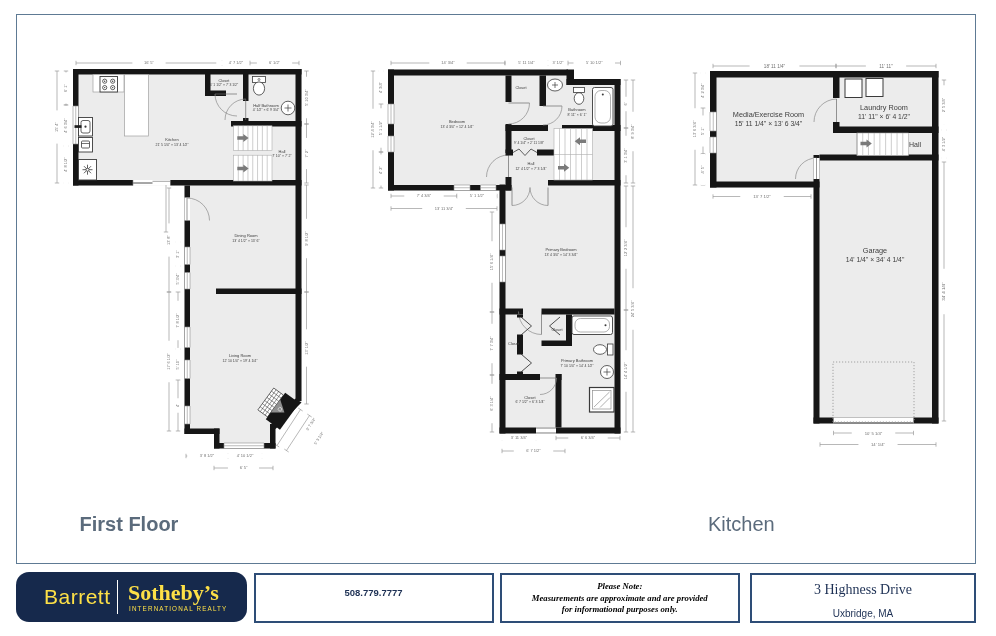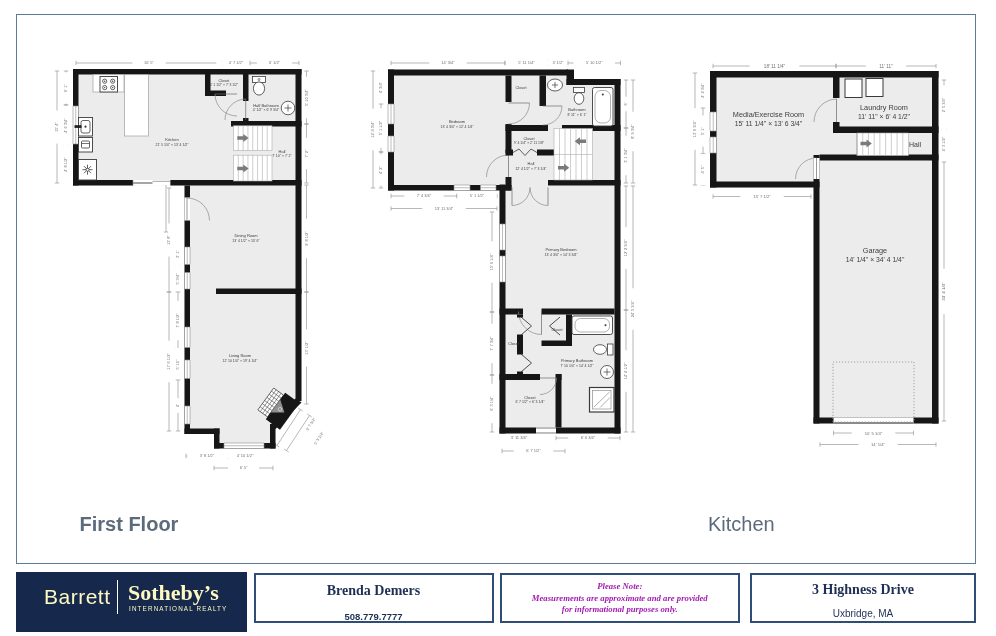--- a/index.html
+++ b/index.html
@@ -781,37 +781,36 @@
 <text x="875" y="253" font-family="Liberation Sans, sans-serif" font-size="7.3" fill="#3d3d3d" text-anchor="middle">Garage</text>
 <text x="875" y="261.5" font-family="Liberation Sans, sans-serif" font-size="6.8" fill="#3d3d3d" text-anchor="middle">14' 1/4" × 34' 4 1/4"</text>
 </g>
   </svg>
 
   <div class="abs" style="left:79.5px; top:512.5px; font-size:20px; color:#5b6b7c;font-weight:bold;">First Floor</div>
 
 
   <div class="abs" style="left:708px; top:512.5px; font-size:20px; color:#5b6b7c;">Kitchen</div>
 
-  <div class="abs" style="left:16px; top:572px; width:231px; height:60px; background:#16294c; color:#fef9c3;">
+  <div class="abs" style="left:16px; top:572px; width:231px; height:50px; background:#16294c; color:#fde047;border-radius:13px;">
 
     <div class="abs" style="left:28px; top:13px; font-size:21px; font-weight:300; letter-spacing:0.5px;">Barrett</div>
 
     <div class="abs" style="left:101px; top:8px; width:1px; height:34px; background:#ffffff;"></div>
 
     <div class="abs" style="left:112px; top:8px; font-family:'Liberation Serif',serif; font-size:22px; font-weight:bold;">Sotheby’s</div>
 
     <div class="abs" style="left:113px; top:33px; font-size:6.3px; letter-spacing:1.15px;">INTERNATIONAL REALTY</div>
   </div>
 
   <div class="abs" style="left:253.5px; top:573px; width:236px; height:46px; border:2px solid #2e4d77; text-align:center; color:#1d3054;">
-    <div style="margin-top:8px; font-family:'Liberation Serif',serif; font-size:14px; font-weight:bold;">Brenda Demers</div>
     <div style="font-size:9.5px; margin-top:12px;font-weight:bold;">508.779.7777</div>
   </div>
 
-  <div class="abs" style="left:500px; top:573px; width:235.5px; height:46px; border:2px solid #2e4d77; text-align:center; color:#a21caf;">
+  <div class="abs" style="left:500px; top:573px; width:235.5px; height:46px; border:2px solid #2e4d77; text-align:center; color:#000000;">
     <div style="margin-top:6px; font-family:'Liberation Serif',serif; font-size:8.7px; font-style:italic; font-weight:bold; line-height:1.35;">Please Note:<br>Measurements are approximate and are provided<br>for informational purposes only.</div>
   </div>
 
   <div class="abs" style="left:750px; top:573px; width:222px; height:46px; border:2px solid #2e4d77; text-align:center; color:#1d3054;">
-    <div style="margin-top:7px; font-family:'Liberation Serif',serif; font-size:14px; font-weight:bold;">3 Highness Drive</div>
+    <div style="margin-top:7px; font-family:'Liberation Serif',serif; font-size:14px; font-weight:normal;">3 Highness Drive</div>
     <div style="font-size:10px; margin-top:10px;">Uxbridge, MA</div>
   </div>
 </div>
 
 </body></html>

